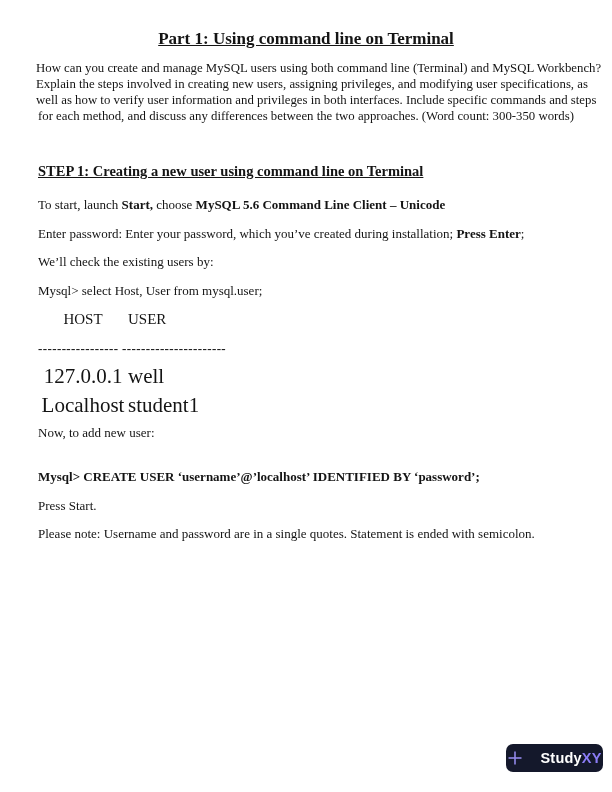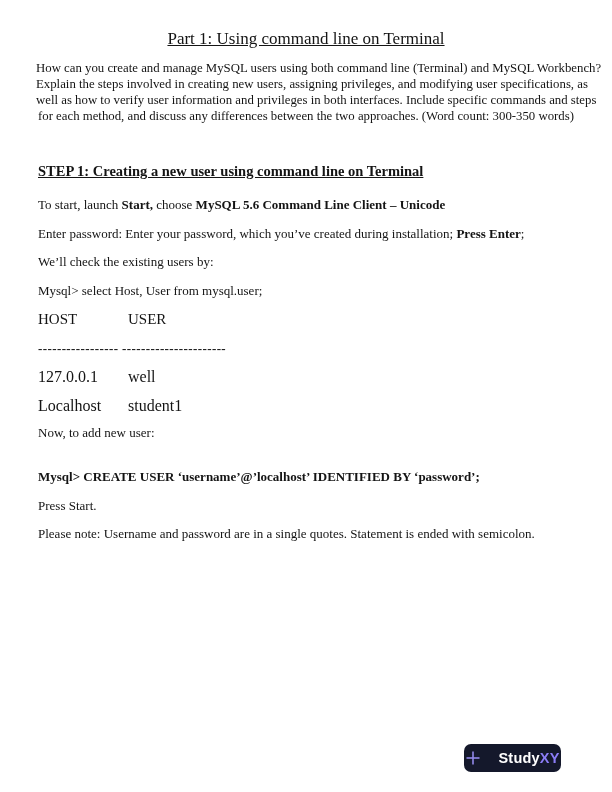--- a/index.html
+++ b/index.html
@@ -13,21 +13,21 @@
     overflow: hidden;
   }
   .doc-title {
     position: absolute;
     top: 28px;
     left: 0;
     width: 612px;
     text-align: center;
     font-size: 17px;
     line-height: 21px;
-    font-weight: normal;
+    font-weight: bold;
     text-decoration: underline;
   }
   .question {
     position: absolute;
     top: 60px;
     left: 36px;
     width: 540px;
     text-align: center;
     font-size: 12.8px;
   }
@@ -54,34 +54,35 @@
     margin: 0 0 12.5px 0;
     line-height: 16px;
     white-space: nowrap;
   }
   .bold { font-weight: bold; margin-top: 28px; }
   .trow {
     display: flex;
     margin: 0 0 11.5px 0;
     line-height: 17px;
     font-size: 15px;
+    text-align: center;
   }
   .trow .cell-host { width: 90px; flex: none; }
   .tdivider {
     margin: 0 0 11.5px 0;
     line-height: 17px;
     font-size: 13px;
     font-weight: bold;
     letter-spacing: 0.4px;
     white-space: nowrap;
   }
-  .data-row { font-size: 16px; }
+  .data-row { font-size: 21px; }
   .logo-badge {
     position: absolute;
-    left: 464px;
+    left: 506px;
     top: 744px;
     width: 97px;
     height: 28px;
     border-radius: 7px;
     display: flex;
     align-items: center;
     justify-content: center;
     gap: 17px;
     font-family: "Liberation Sans", sans-serif;
   }

